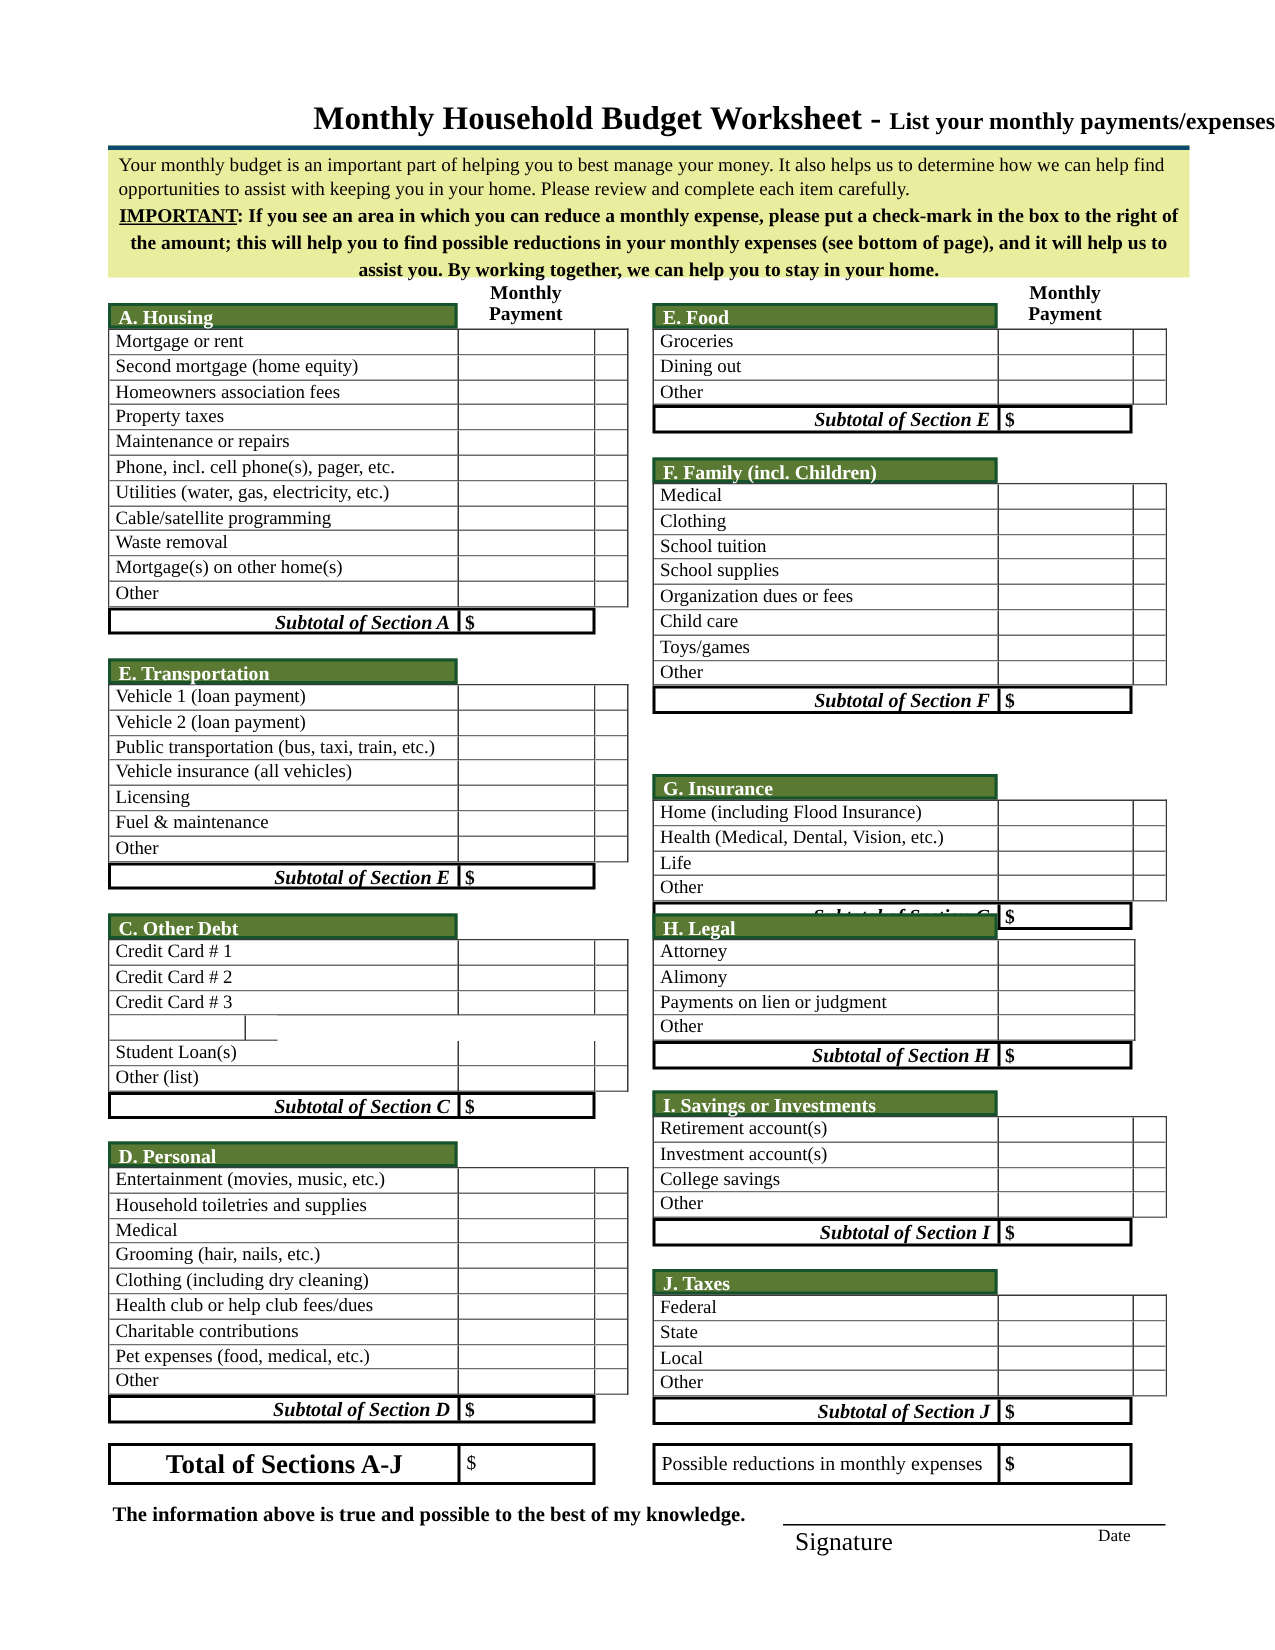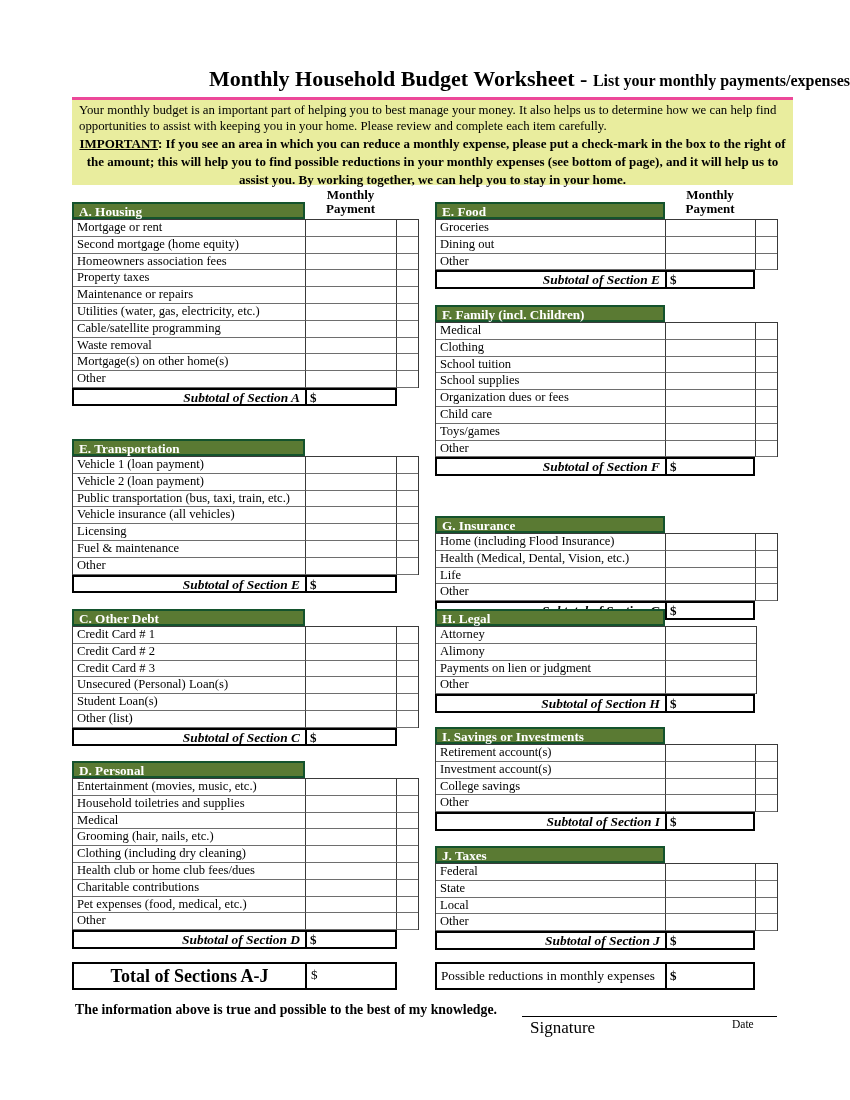--- a/index.html
+++ b/index.html
@@ -8,21 +8,21 @@
     position:relative; width:850px; height:1100px; background:#fff;
     font-family:"Liberation Serif", serif; color:#000; overflow:hidden;
   }
   
   #title { position:absolute; top:66px; left:0; width:100%; text-align:right; font-weight:bold; white-space:nowrap; }
   #title .main { font-size:22px; }
   #title .sub  { font-size:16px; }
   
   #intro-box {
     position:absolute; left:72px; top:97px; width:721px; height:88px;
-    background:var(--yellow); border-top:3px solid #ec4899; box-sizing:border-box;
+    background:var(--yellow); border-top:3px solid #0c4a6e; box-sizing:border-box;
     padding:2px 7px 0 7px;
   }
   #intro-box .intro { font-size:12.8px; line-height:16.2px; margin:0; }
   #intro-box .important { font-weight:bold; font-size:13px; line-height:17.6px; margin:1px 0 0 0; text-align:center; }
   .imp-label { text-decoration:underline; }
   
   .mp-header { position:absolute; top:188px; text-align:center; font-weight:bold; font-size:13px; line-height:13.5px; }
   #mp-left  { left:305px; width:91px; }
   #mp-right { left:665px; width:90px; }
   
@@ -141,20 +141,25 @@
           <div class="cell label">Property taxes</div>
           <div class="cell amount"></div>
           <div class="cell check"></div>
         </div>
         <div class="row">
           <div class="cell label">Maintenance or repairs</div>
           <div class="cell amount"></div>
           <div class="cell check"></div>
         </div>
         <div class="row">
+          <div class="cell label">Phone, incl. cell phone(s), pager, etc.</div>
+          <div class="cell amount"></div>
+          <div class="cell check"></div>
+        </div>
+        <div class="row">
           <div class="cell label">Utilities (water, gas, electricity, etc.)</div>
           <div class="cell amount"></div>
           <div class="cell check"></div>
         </div>
         <div class="row">
           <div class="cell label">Cable/satellite programming</div>
           <div class="cell amount"></div>
           <div class="cell check"></div>
         </div>
         <div class="row">
@@ -234,21 +239,20 @@
           <div class="cell label">Credit Card # 2</div>
           <div class="cell amount"></div>
           <div class="cell check"></div>
         </div>
         <div class="row">
           <div class="cell label">Credit Card # 3</div>
           <div class="cell amount"></div>
           <div class="cell check"></div>
         </div>
         <div class="row">
-          <div class="cell label">Unsecured (Personal) Loan(s)</div>
           <div class="cell amount"></div>
           <div class="cell check"></div>
         </div>
         <div class="row">
           <div class="cell label">Student Loan(s)</div>
           <div class="cell amount"></div>
           <div class="cell check"></div>
         </div>
         <div class="row">
           <div class="cell label">Other (list)</div>
@@ -283,21 +287,21 @@
           <div class="cell label">Grooming (hair, nails, etc.)</div>
           <div class="cell amount"></div>
           <div class="cell check"></div>
         </div>
         <div class="row">
           <div class="cell label">Clothing (including dry cleaning)</div>
           <div class="cell amount"></div>
           <div class="cell check"></div>
         </div>
         <div class="row">
-          <div class="cell label">Health club or home club fees/dues</div>
+          <div class="cell label">Health club or help club fees/dues</div>
           <div class="cell amount"></div>
           <div class="cell check"></div>
         </div>
         <div class="row">
           <div class="cell label">Charitable contributions</div>
           <div class="cell amount"></div>
           <div class="cell check"></div>
         </div>
         <div class="row">
           <div class="cell label">Pet expenses (food, medical, etc.)</div>

